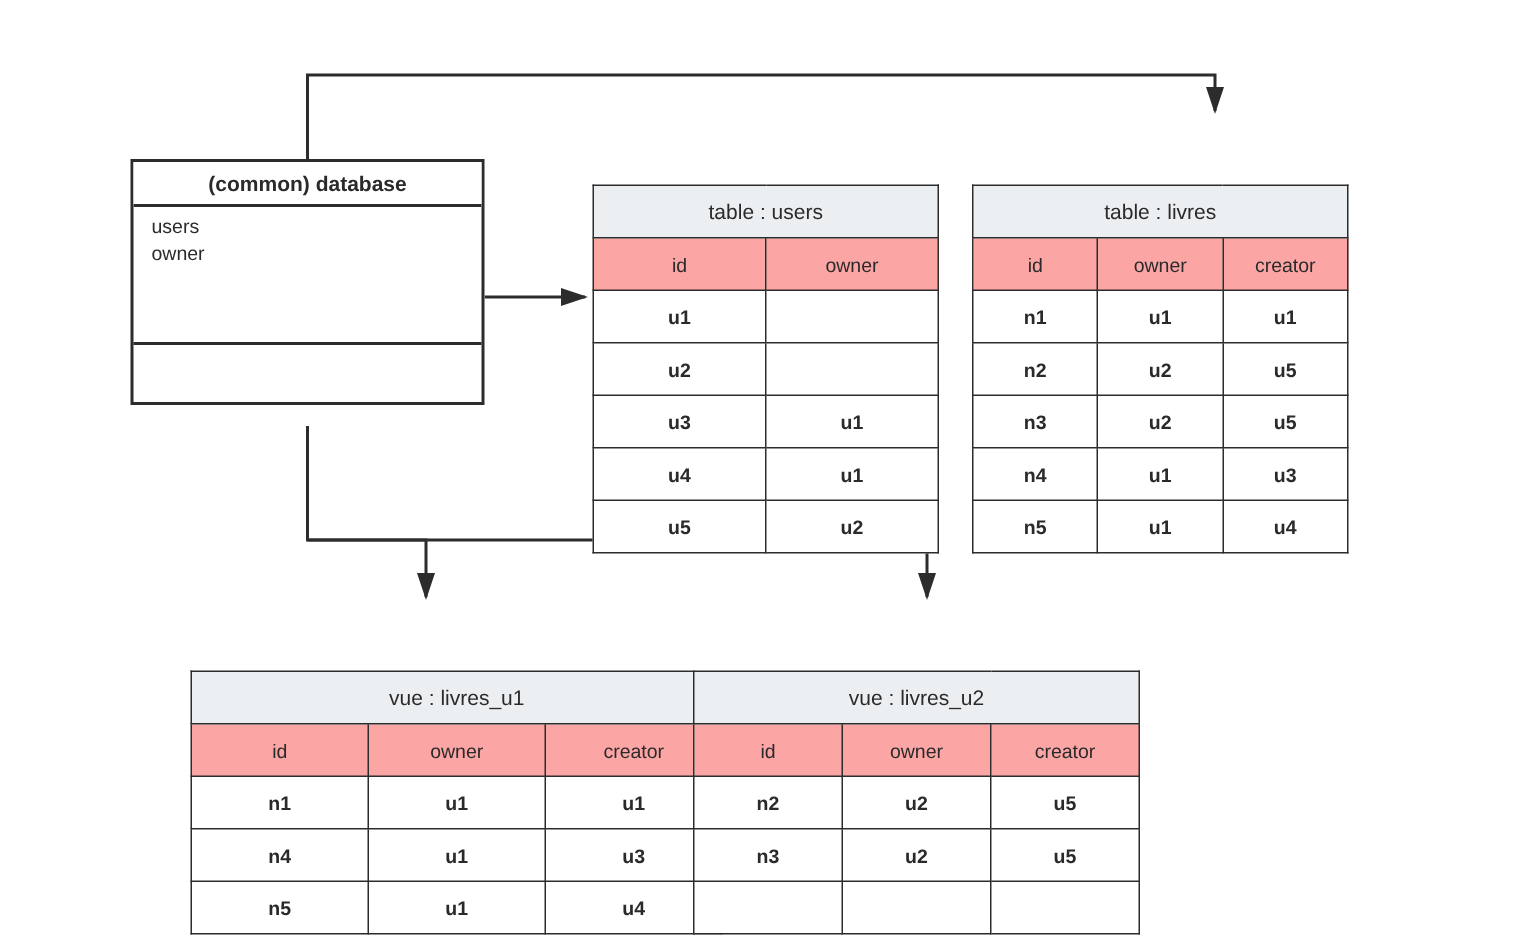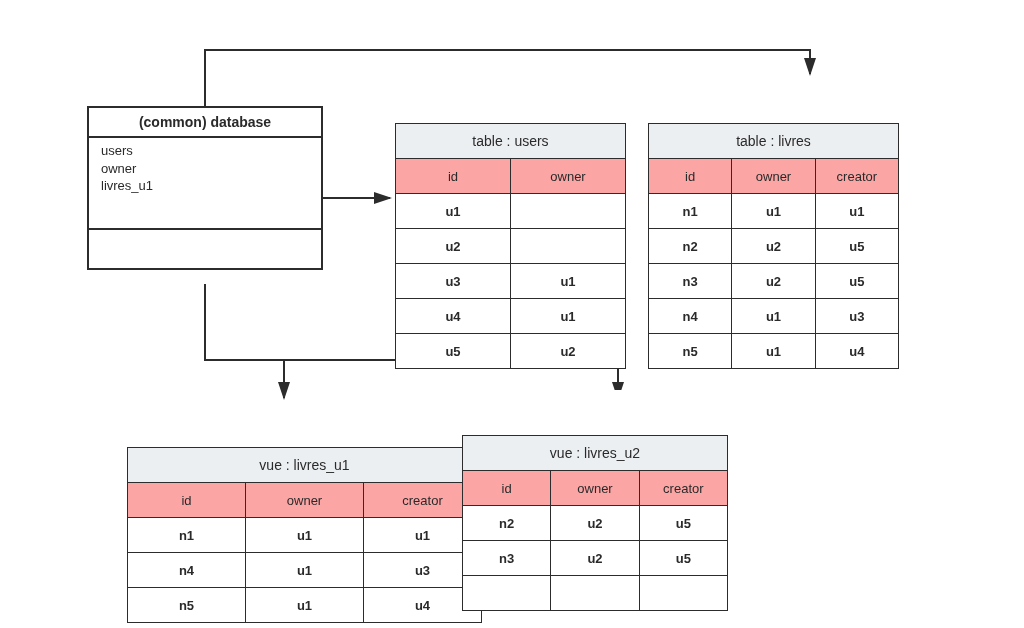--- a/index.html
+++ b/index.html
@@ -93,21 +93,20 @@
 
     <path d="M 205 284 L 205 360 L 284 360 L 284 398" fill="none" stroke="#2c2c2c" stroke-width="2" marker-end="url(#ah)"></path>
     <path d="M 205 360 L 618 360 L 618 398" fill="none" stroke="#2c2c2c" stroke-width="2" marker-end="url(#ah)"></path>
   </svg>
 
   <div class="box" style="left:87px; top:106px; width:236px;">
     <div class="db-title">(common) database</div>
     <div class="db-body">
       <div>users</div>
       <div>owner</div>
-      <div>livres_u1</div>
     </div>
     <div class="db-footer"></div>
   </div>
 
   <div class="box" style="left:395px; top:78px; width:231px; border:none;">
     <table class="dtab">
       <tbody>
           <tr>
             <th class="caption" colspan="2">table : users</th>
           </tr>
@@ -202,21 +201,21 @@
       </tr>
       <tr>
         <td>n5</td>
         <td>u1</td>
         <td>u4</td>
       </tr>
     </tbody>
       </table>
   </div>
 
-  <div class="box" style="left:462px; top:390px; width:266px; border:none;">
+  <div class="box" style="left:462px; top:402px; width:298px; border:none;">
     <table class="dtab">
       <tbody>
           <tr>
             <th class="caption" colspan="3">vue : livres_u2</th>
           </tr>
       <tr class="colhdr">
         <td>id</td>
         <td>owner</td>
         <td>creator</td>
       </tr>

